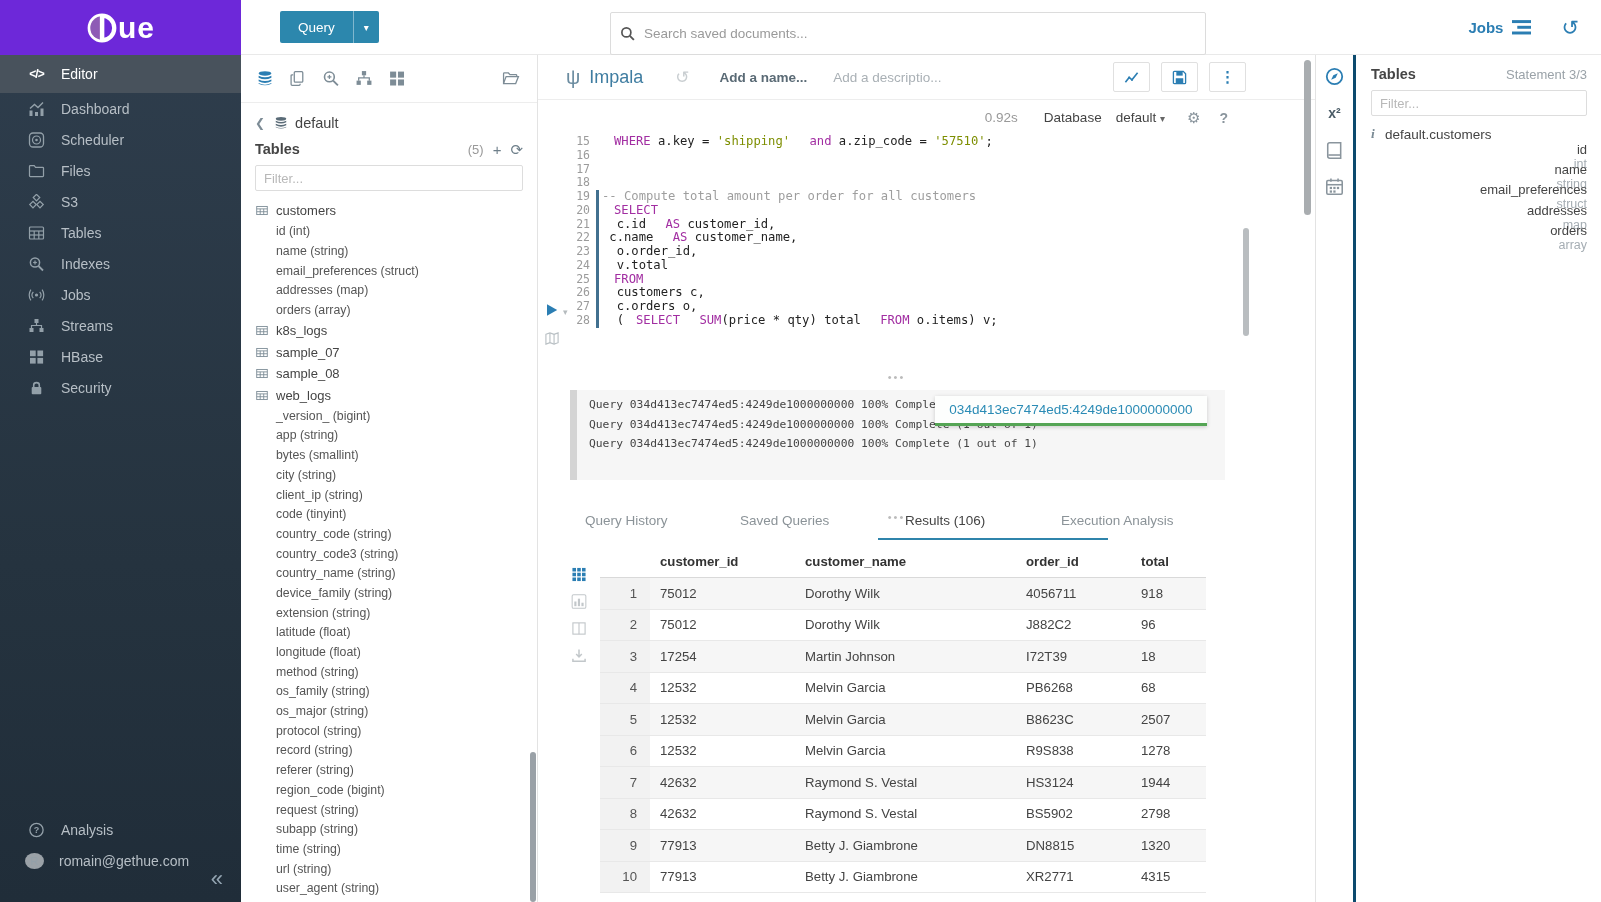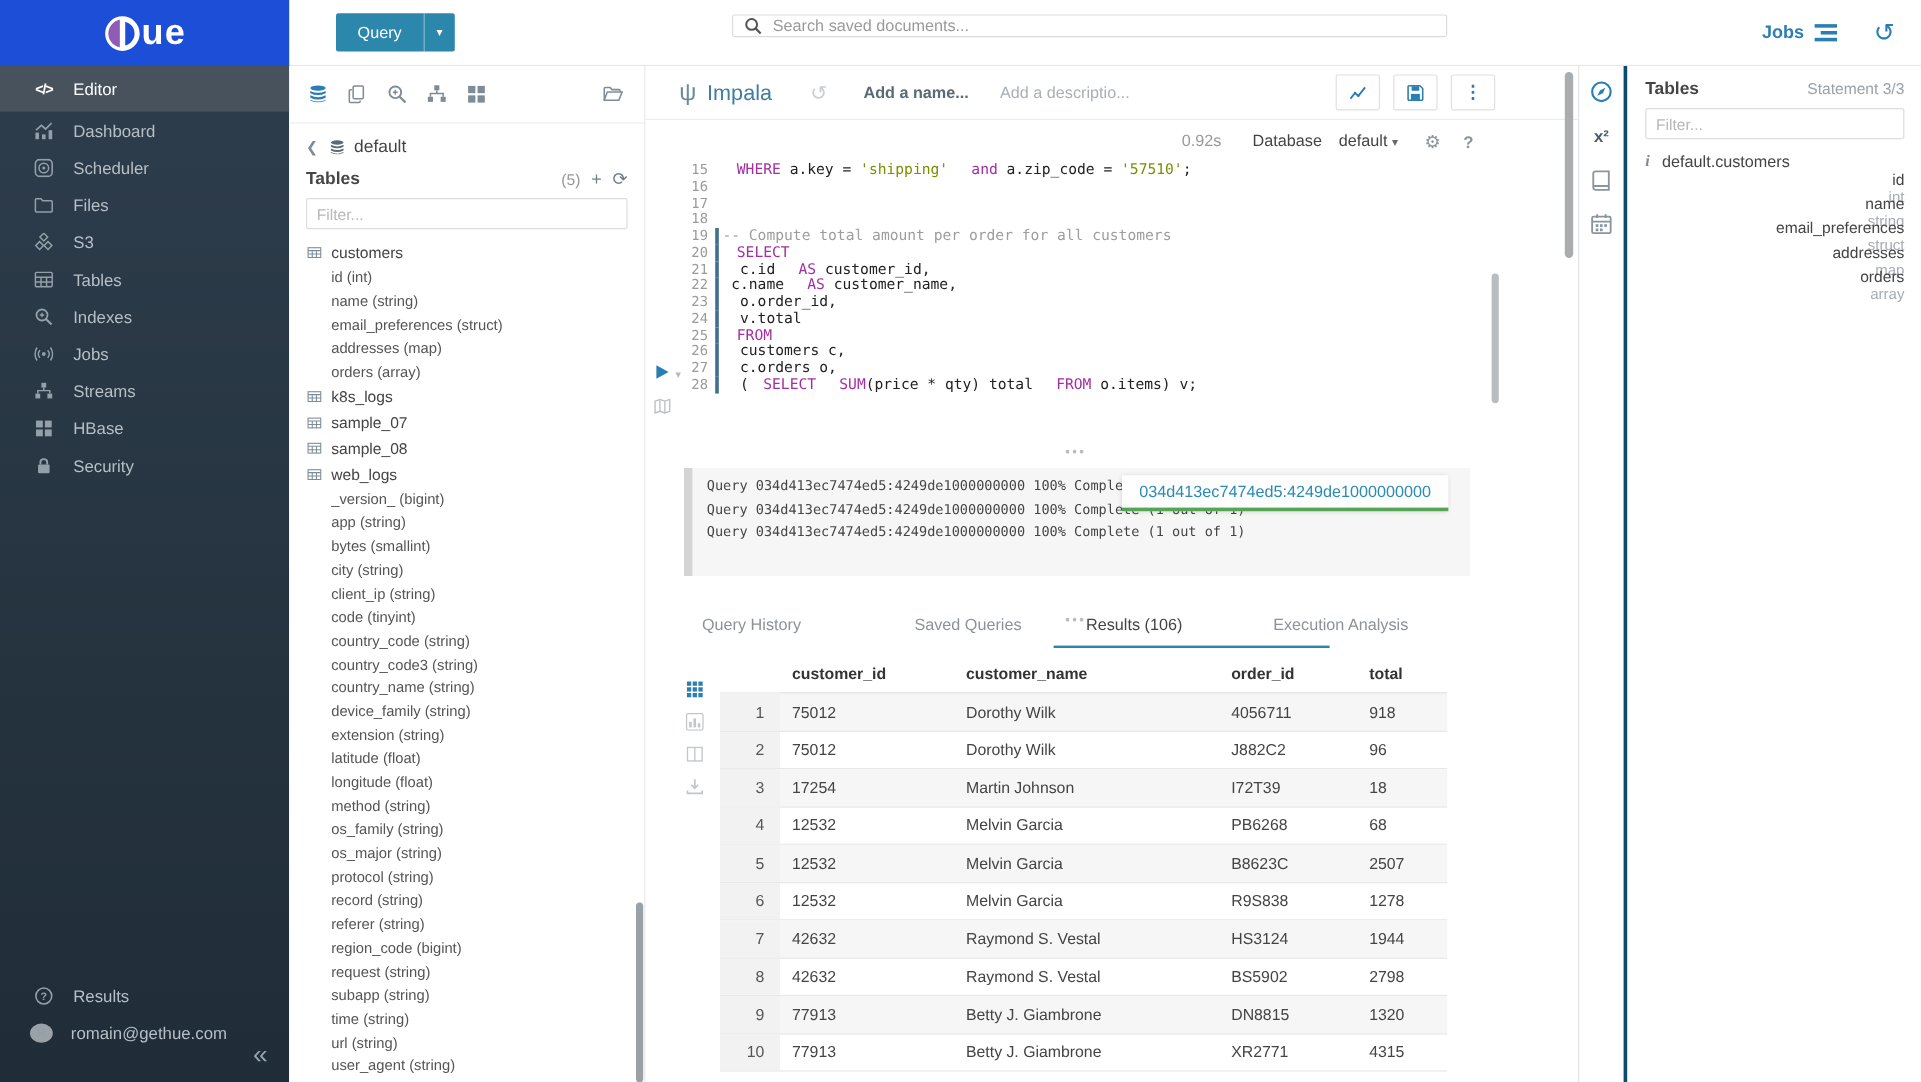--- a/index.html
+++ b/index.html
@@ -3,27 +3,27 @@
 <meta charset="utf-8">
 <style>
   * { box-sizing: border-box; margin: 0; padding: 0; }
   html,body { width:1601px; height:902px; overflow:hidden; }
   body { font-family:"Liberation Sans", sans-serif; background:#fff; position:relative; color:#444; }
   i[data-icon]{ font-style:normal; display:inline-flex; align-items:center; justify-content:center; }
   i[data-icon] svg{ width:100%; height:100%; display:block; }
 
   
   .topbar{ position:absolute; top:0; left:0; right:0; height:55px; background:#fff; border-bottom:1px solid #e9e9e9; z-index:5; }
-  .logo-block{ position:absolute; left:0; top:0; width:241px; height:55px; background:#1d4ed8; display:flex; align-items:center; justify-content:center; }
+  .logo-block{ position:absolute; left:0; top:0; width:241px; height:55px; background:#6d28d9; display:flex; align-items:center; justify-content:center; }
   .hue-logo{ display:flex; align-items:center; }
   .hue-logo span{ color:#fff; font-weight:bold; font-size:30px; letter-spacing:1px; line-height:1; }
   .query-btn{ position:absolute; left:280px; top:11px; height:32px; display:flex; background:#2c87ad; border-radius:2px; color:#fff; font-size:13.5px; cursor:pointer; }
   .query-btn .qmain{ padding:0 18px; display:flex; align-items:center; }
   .query-btn .qcaret{ width:26px; display:flex; align-items:center; justify-content:center; border-left:1px solid rgba(255,255,255,.4); font-size:10px; }
-  .top-search{ position:absolute; left:610px; top:12px; width:596px; height:19px; border:1px solid #dcdcdc; border-radius:2px; display:flex; align-items:center; padding:0 9px; background:#fff; }
+  .top-search{ position:absolute; left:610px; top:12px; width:596px; height:43px; border:1px solid #dcdcdc; border-radius:2px; display:flex; align-items:center; padding:0 9px; background:#fff; }
   .top-search i{ width:15px; height:15px; color:#555; margin-right:9px; }
   .top-search input{ border:none; outline:none; flex:1; font-size:13.5px; color:#444; font-family:"Liberation Sans",sans-serif; }
   .top-search input::placeholder{ color:#9a9a9a; }
   .top-right{ position:absolute; right:22px; top:0; height:55px; display:flex; align-items:center; }
   .jobs-label{ color:#2b7eb3; font-weight:bold; font-size:15px; cursor:pointer; }
   .top-right .joblist{ width:19px; height:15px; color:#2b7eb3; margin-left:9px; cursor:pointer; }
   .top-right .histo{ color:#2b7eb3; font-size:21px; margin-left:30px; cursor:pointer; line-height:1; }
 
   
   .sidebar{ position:absolute; top:55px; left:0; width:241px; bottom:0; background:linear-gradient(180deg,#2e3d4c 0%, #25333f 60%, #202d39 100%); }
@@ -94,21 +94,21 @@
   .main-scroll{ position:absolute; right:4px; top:5px; width:7px; height:155px; background:#a9adb0; border-radius:4px; cursor:pointer; }
   .dots{ position:absolute; left:0; right:60px; text-align:center; color:#bbb; font-size:11px; letter-spacing:2px; cursor:row-resize; }
   .dots.d1{ top:316px; } .dots.d2{ top:456px; }
   .log-box{ position:absolute; top:335px; left:32px; width:655px; height:90px; background:#f6f6f6; border-left:7px solid #d4d4d4; padding:8px 0 0 12px; }
   .log-line{ height:19.5px; font-family:"DejaVu Sans Mono",monospace; font-size:11.3px; color:#454545; white-space:pre; }
   .tooltip{ position:absolute; top:341px; left:397px; width:272px; height:30px; background:#fdfefd; box-shadow:0 1px 4px rgba(0,0,0,.18); border-bottom:3px solid #55a555; color:#2a8bb5; font-size:13.5px; display:flex; align-items:center; justify-content:center; z-index:4; cursor:pointer; }
 
   .tabs{ position:absolute; top:450px; left:0; right:0; height:36px; }
   .tab{ position:absolute; top:8px; font-size:13.5px; color:#8b9398; cursor:pointer; }
   .tab.active{ color:#444; }
-  .tab.t0{ left:47px; } .tab.t1{ left:224px; } .tab.t2{ left:367px; } .tab.t3{ left:523px; }
+  .tab.t0{ left:47px; } .tab.t1{ left:202px; } .tab.t2{ left:367px; } .tab.t3{ left:523px; }
   .tab-underline{ position:absolute; top:33px; left:340px; width:230px; height:2px; background:#2f84ab; }
 
   .res-strip{ position:absolute; left:33px; top:512px; width:22px; }
   .res-strip i{ width:16px; height:15px; color:#c2c7ca; margin-bottom:12px; cursor:pointer; display:flex; }
   .res-strip i.active{ color:#2b7eb3; }
   .res-strip .withcaret{ position:relative; }
 
   .res-table{ position:absolute; left:62px; top:490px; width:606px; font-size:13.2px; }
   .res-row{ display:flex; border-bottom:1px solid #e8e8e8; height:31.5px; align-items:center; }
   .res-row.head{ height:33px; font-weight:bold; color:#333; border-bottom:1px solid #d9d9d9; }
@@ -304,21 +304,21 @@
       </div>
     </div>
   <div class="side-footer">
     <div class="side-item">
       <i class="sic" data-icon="support">
           <svg viewBox="0 0 16 16">
             <circle cx="8" cy="8" r="6.6" fill="none" stroke="currentColor" stroke-width="1.3"></circle>
             <text x="8" y="11.2" font-size="9" text-anchor="middle" fill="currentColor" font-family="sans-serif" font-weight="bold">?</text>
           </svg>
         </i>
-      <span>Results</span>
+      <span>Analysis</span>
     </div>
     <div class="side-item">
       <span class="sic avatar">R</span>
       <span>romain@gethue.com</span>
     </div>
   </div>
   <div class="collapse">«</div>
 </div>
 
 <div class="assist-left">

